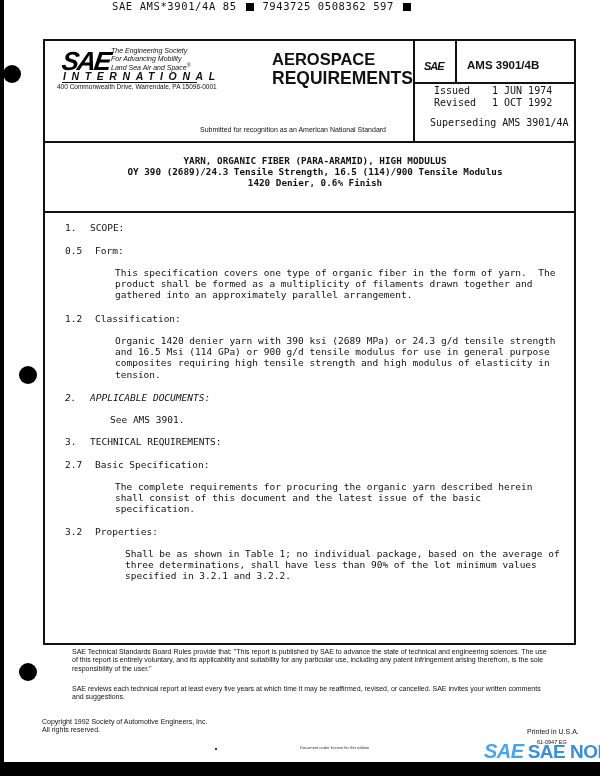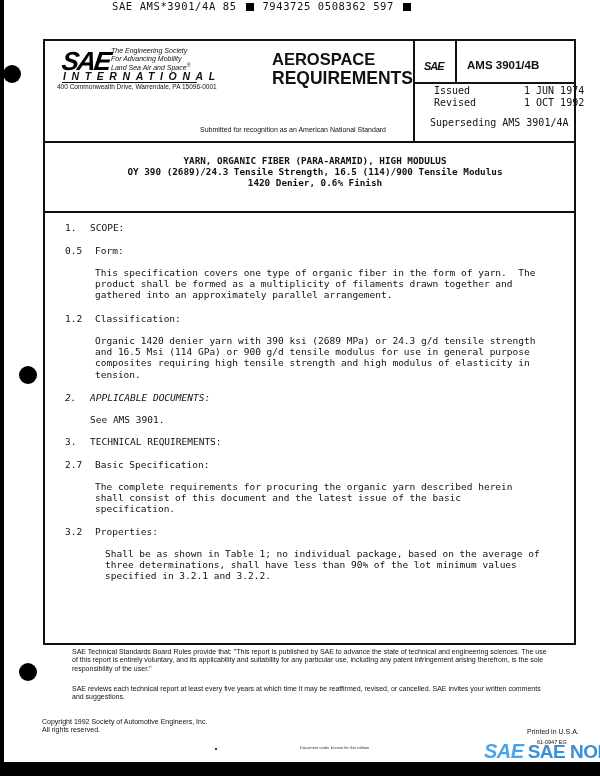--- a/index.html
+++ b/index.html
@@ -26,27 +26,27 @@
   .logo-rule { left: 62px; top: 82px; width: 135px; height: 1px; background: #111; }
   .address { left: 57px; top: 83px; font-size: 6.5px; }
 
   .spec-title { left: 272px; top: 50px; font: bold 16.5px/19px "Liberation Sans", sans-serif; }
   .spec-title div:last-child { font-size: 17.5px; }
   .submitted { left: 200px; top: 126px; font-size: 7px; }
 
   .sae-mini { left: 424px; top: 60px; font: italic 900 11px "Liberation Sans", sans-serif; letter-spacing: -1px; }
   .ams-num { left: 467px; top: 59px; font: bold 11.5px "Liberation Sans", sans-serif; }
   .issue-block { left: 434px; top: 85px; font-size: 10px; line-height: 11.5px; }
-  .issue-block .row { display: flex; gap: 32px; }
+  .issue-block .row { display: flex; }
   .issue-block .lbl { width: 58px; }
   .superseding { left: 430px; top: 117px; font-size: 10px; }
 
   .doc-title { left: 60px; top: 155px; width: 510px; text-align: center; font-size: 9.3px; line-height: 11px; font-weight: bold; }
 
-  .body-text { font-size: 9.5px; line-height: 11.2px; white-space: pre; }
+  .body-text { font-size: 9.5px; line-height: 11.2px; white-space: pre; margin-left: 20px; }
   .heading { font-size: 9.5px; }
 
   .board-rules { left: 72px; top: 648px; width: 480px; font-size: 7px; line-height: 8.3px; }
   .reviews { left: 72px; top: 685px; width: 480px; font-size: 7px; line-height: 8.3px; }
   .copyright { left: 42px; top: 718px; font-size: 7px; line-height: 7.5px; }
   .printed { left: 527px; top: 728px; font-size: 7px; }
   .code { left: 537px; top: 739px; font-size: 5.5px; }
   .tiny-center { left: 300px; top: 745px; font-size: 4px; color: #333; }
   .dot-mark { left: 215px; top: 748px; width: 2px; height: 2px; background: #333; }
   .watermark { left: 484px; top: 740px; font: bold 19px "Liberation Sans", sans-serif; color: #3a8fd6; letter-spacing: -0.5px; white-space: nowrap; }

